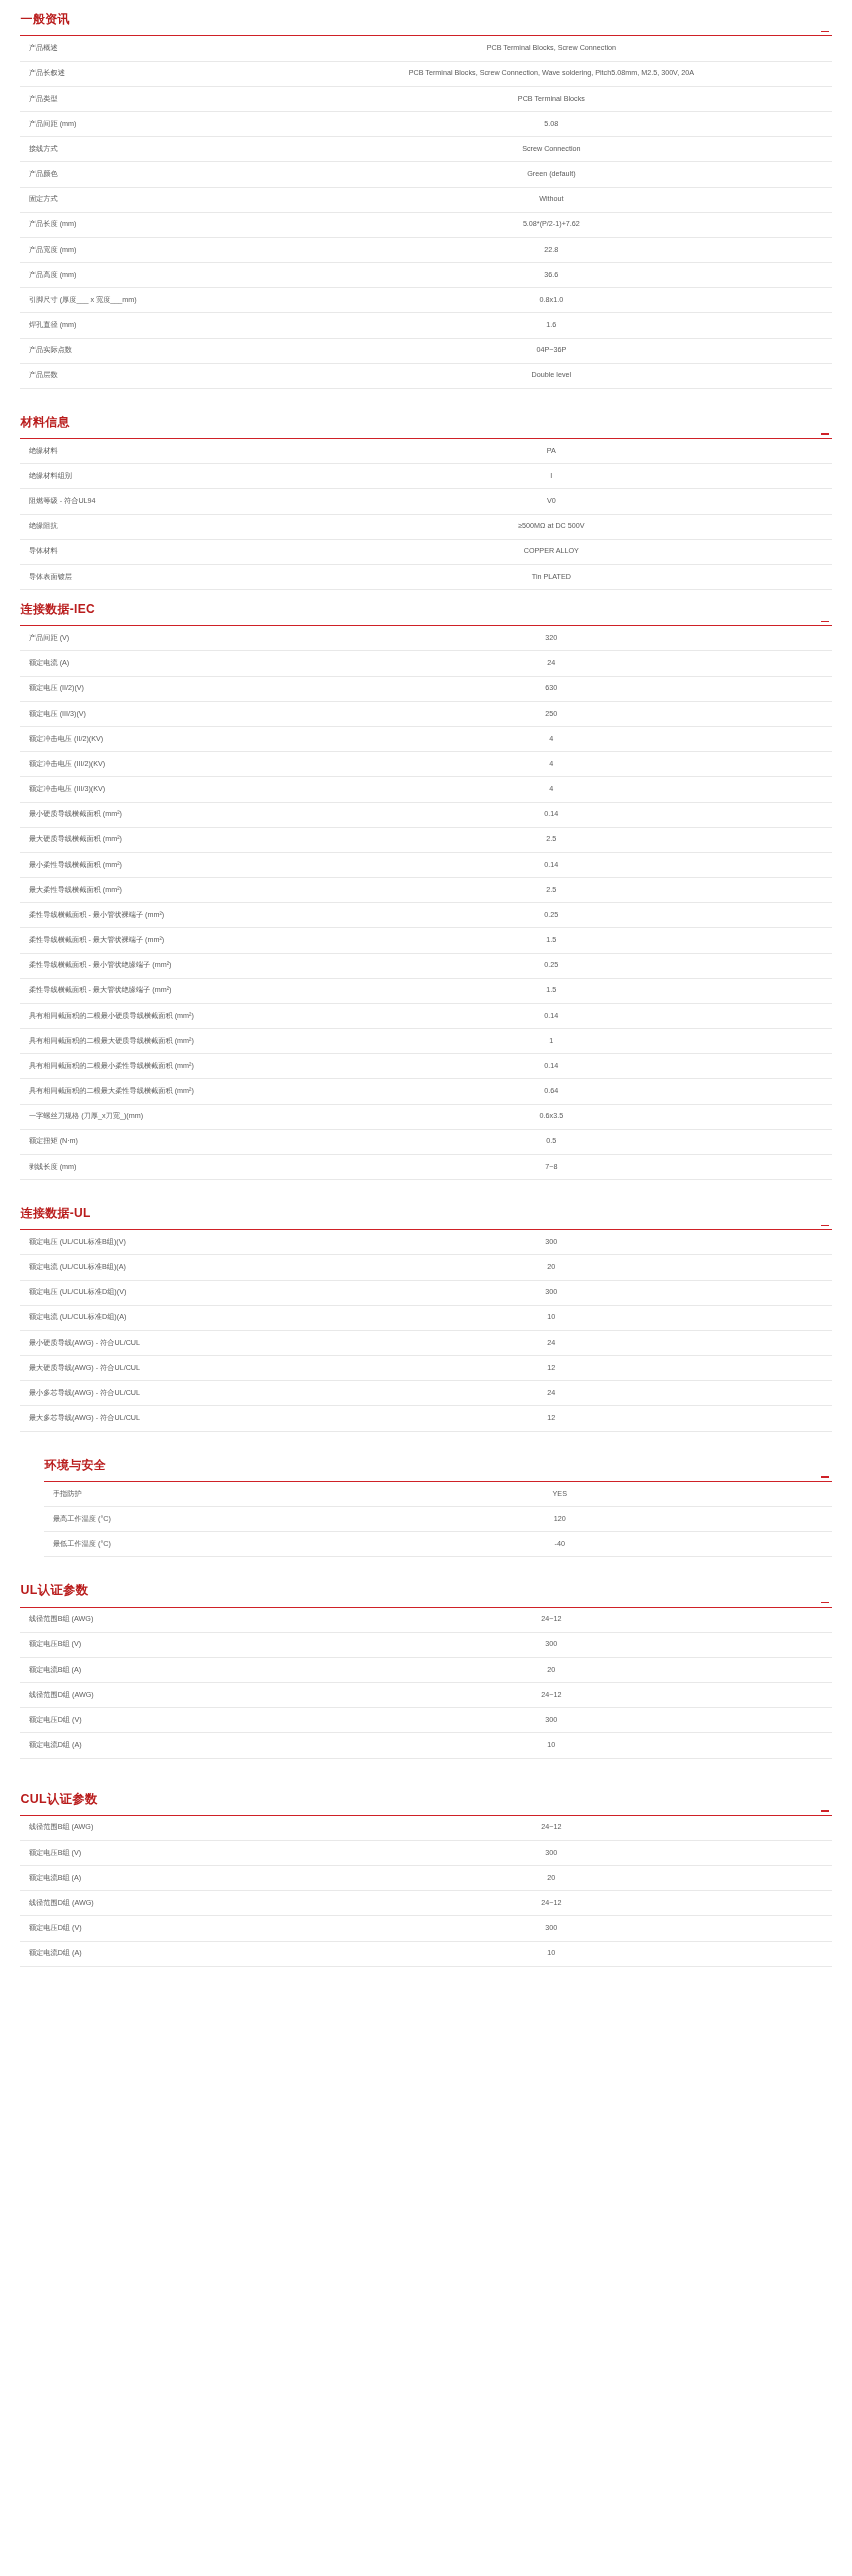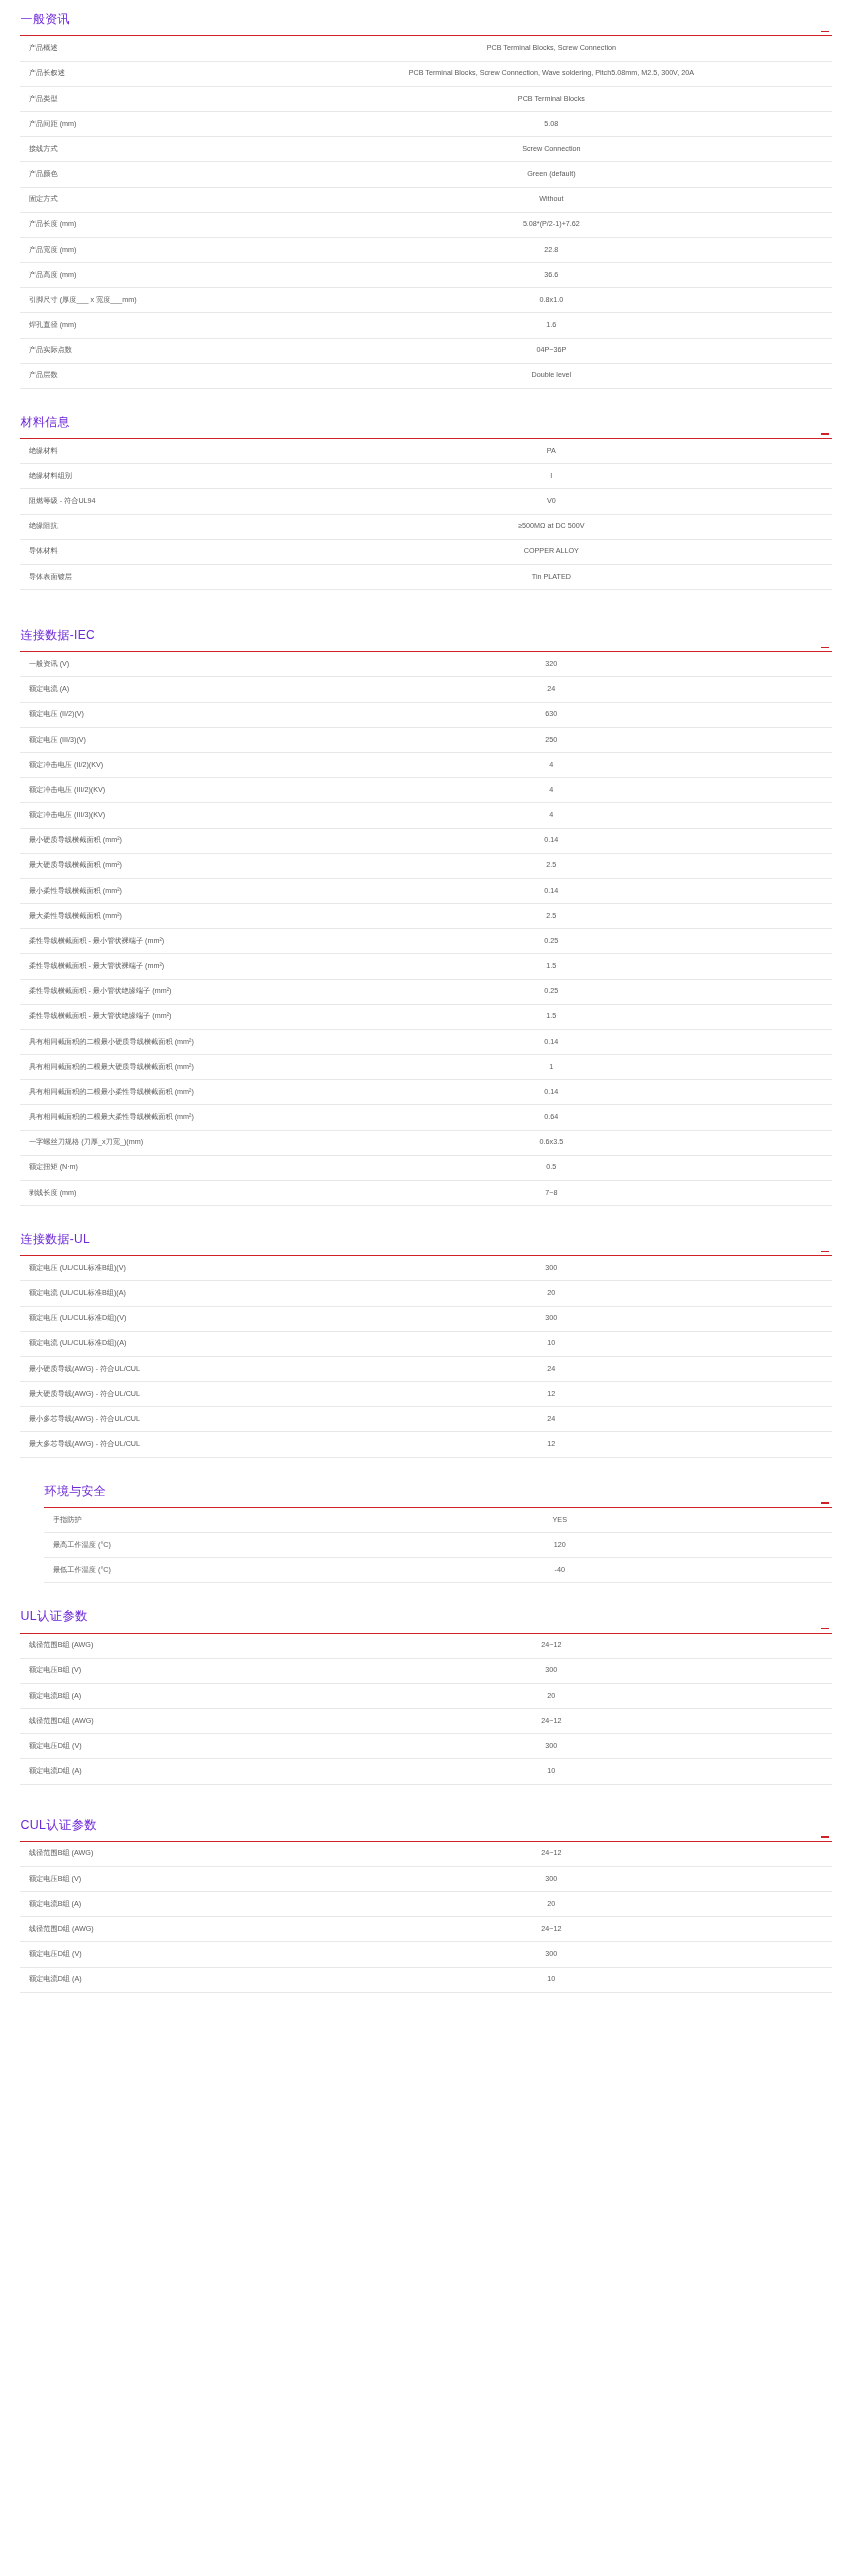--- a/index.html
+++ b/index.html
@@ -19,23 +19,23 @@
     margin-top:17.5px;
   }
   .section:first-child{margin-top:11.3px;}
   .sec-head{
     position:relative;
     padding:0 0 7.2px 1px;
     border-bottom:1px solid #cf2127;
   }
   .sec-title{
     font-size:12px;
-    color:#6d28d9;
+    color:#b91c1c;
     letter-spacing:0.3px;
-    font-weight:400;
+    font-weight:700;
     display:inline-block;
   }
   .sec-dash{
     position:absolute;
     right:3.1px;
     bottom:3.1px;
     width:8.8px;
     height:1.5px;
     background:#cf2127;
   }
@@ -59,21 +59,21 @@
     width:30%;
     padding-left:9.3px;
     color:#5a5a5a;
   }
   table.spec td.v{
     width:70%;
     text-align:center;
     color:#5a5a5a;
   }
   .section.materials{margin-top:25px;}
-  .section.iec{margin-top:37px;}
+  .section.iec{margin-top:11px;}
   .section.ul{margin-top:25px;}
   .section.env{margin-top:25px;margin-left:24px;}
   .section.ulcert{margin-top:25px;}
   .section.culcert{margin-top:32px;}
   .sec-title.big{font-size:12.4px;text-align:right;}
 </style>
 </head>
 <body>
 
 <div class="page">
@@ -170,21 +170,21 @@
               <td class="v">Tin PLATED</td>
             </tr>
           </tbody>
         </table>
       </div>
       <div class="section iec">
         <div class="sec-head"><span class="sec-title">连接数据-IEC</span><span class="sec-dash"></span></div>
         <table class="spec">
           <tbody>
             <tr>
-              <td class="k">一般资讯 (V)</td>
+              <td class="k">产品间距 (V)</td>
               <td class="v">320</td>
             </tr>
             <tr>
               <td class="k">额定电流 (A)</td>
               <td class="v">24</td>
             </tr>
             <tr>
               <td class="k">额定电压 (II/2)(V)</td>
               <td class="v">630</td>
             </tr>

